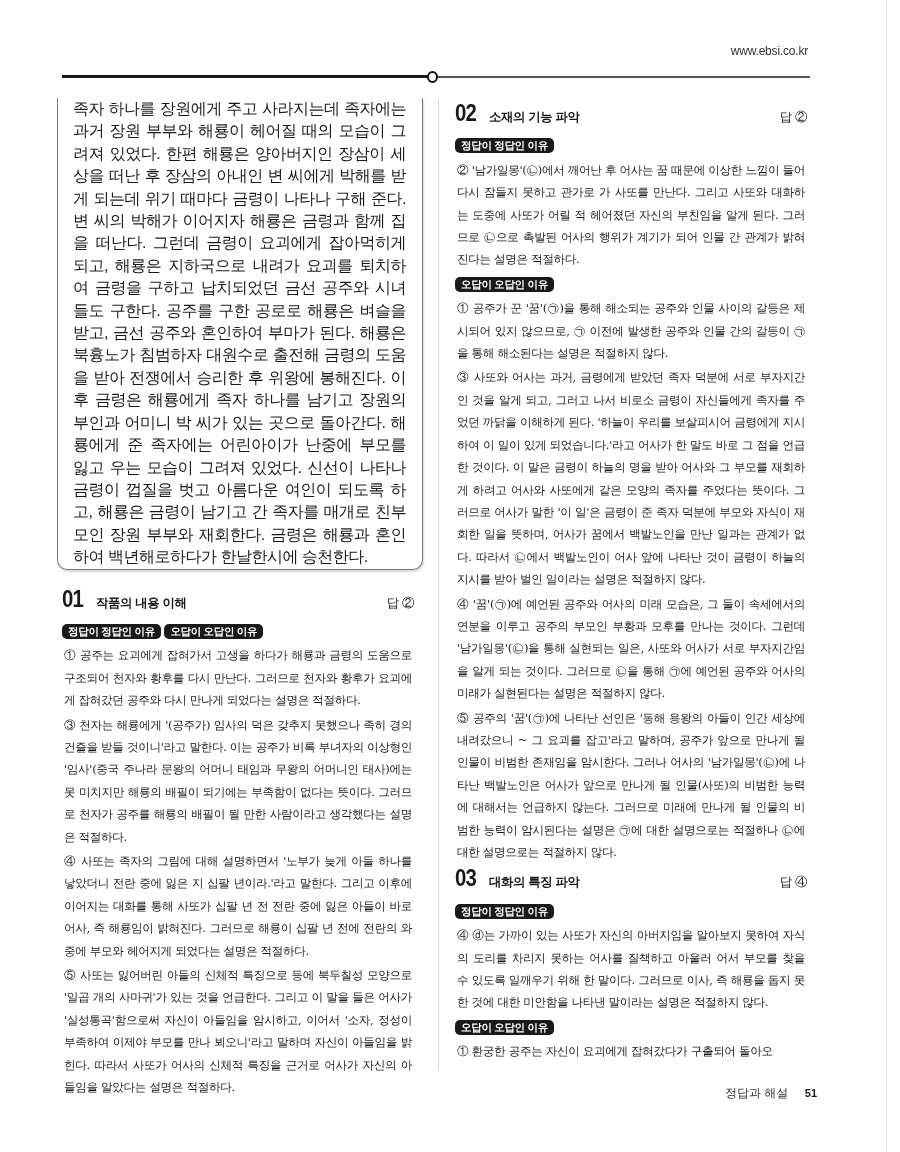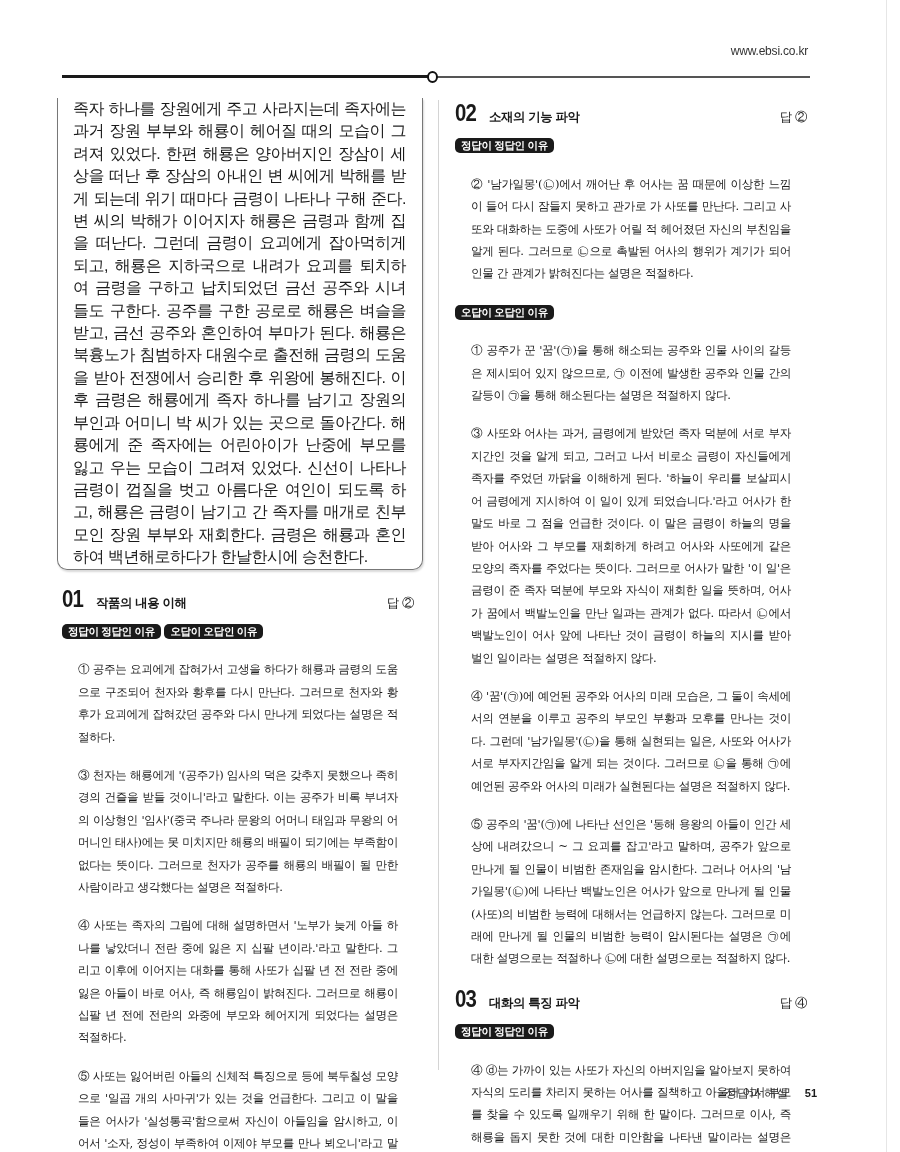--- a/index.html
+++ b/index.html
@@ -30,21 +30,21 @@
   .col-right .qhead:first-child { margin-top: 0; }
   .qnum { font-family: "Liberation Sans", sans-serif; font-weight: bold; font-size: 24px; letter-spacing: -1px; line-height: 26px; margin-right: 8px; transform: scaleX(0.85); transform-origin: left; display: inline-block; width: 26px; }
   .qtitle { font-family: "Liberation Sans", sans-serif; font-size: 12.4px; font-weight: bold; flex: 1; }
   .qans { font-family: "Liberation Sans", sans-serif; font-size: 12.4px; }
 
   .badge {
     display: inline-block; background: #1a1a1a; color: #fff; font-family: "Liberation Sans", sans-serif;
     font-size: 10.5px; font-weight: bold; line-height: 15px; padding: 0 6px; border-radius: 5px; margin: 2px 0 1px;
     letter-spacing: -0.3px;
   }
-  .para { margin: 16px; font-family: "DejaVu Serif", serif; font-size: 11.6px; }
+  .para { margin: 2px; font-family: "DejaVu Serif", serif; font-size: 11.6px; }
 
   .footer { position: absolute; top: 1083px; left: 725px; font-family: "Liberation Sans", sans-serif; }
   .footer-label { font-size: 12px; color: #333; margin-right: 12px; }
   .footer-page { font-size: 11px; font-weight: bold; }
 </style>
 </head>
 <body>
 
 <div class="url">www.ebsi.co.kr</div>
 <div class="rule-left"></div>

